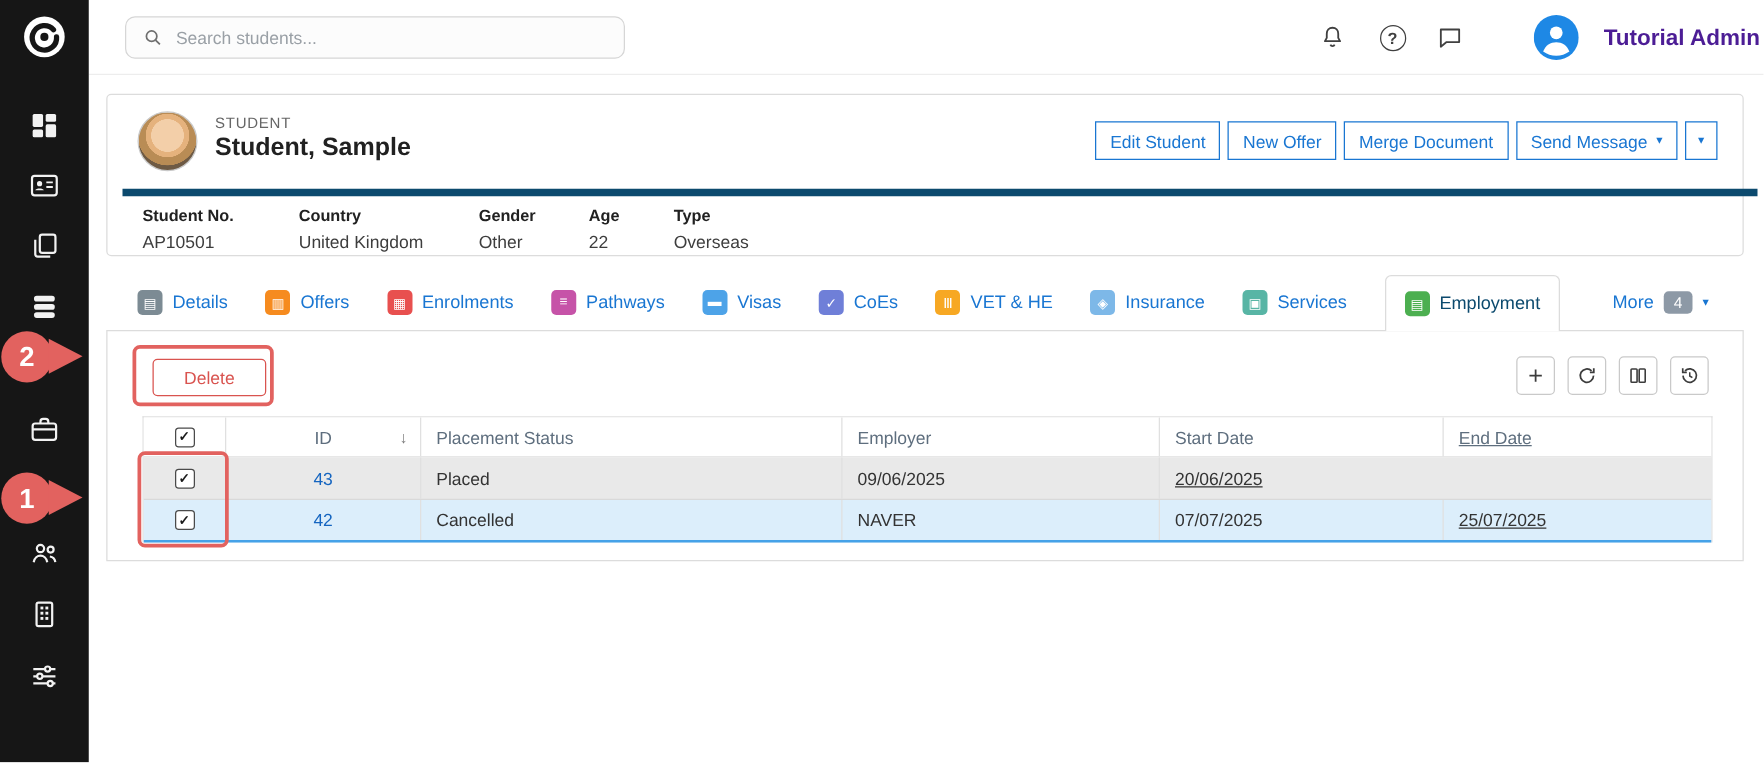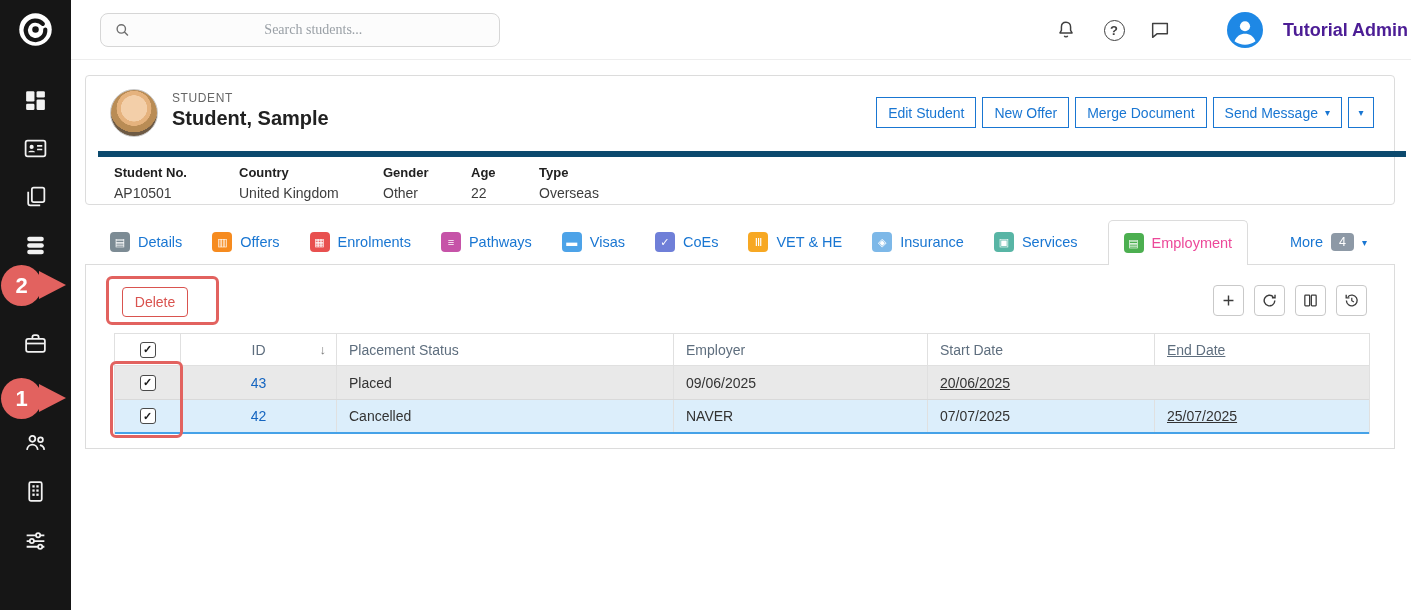--- a/index.html
+++ b/index.html
@@ -7,21 +7,21 @@
   .root { position:relative; width:1411px; height:610px; background:#fff; overflow:hidden; }
 
   
   .sidebar { position:absolute; left:0; top:0; width:71px; height:610px; background:var(--sidebar-bg,#161616); z-index:5; }
   .logo { position:absolute; left:16px; top:10px; width:39px; height:39px; cursor:pointer; }
   .side-icon { position:absolute; left:23px; width:25px; height:25px; cursor:pointer; }
 
   
   .topbar { position:absolute; left:71px; top:0; width:1340px; height:60px; background:#fff; border-bottom:1px solid #ededed; }
   .search { position:absolute; left:29px; top:13px; width:400px; height:34px; border:1px solid #d6d6d6; border-radius:8px; background:#fcfcfc; display:flex; align-items:center; padding:0 13px; gap:10px; }
-  .search input { border:none; outline:none; background:transparent; font-size:14px; color:#be185d; width:100%; font-family:Liberation Serif, serif;text-align:center; }
+  .search input { border:none; outline:none; background:transparent; font-size:14px; color:#be185d; width:100%; font-family:Liberation Sans, sans-serif; }
   .search input::placeholder { color:#9aa0a6; }
   .top-icon { position:absolute; top:18px; width:24px; height:24px; display:flex; align-items:center; justify-content:center; cursor:pointer; }
   .help-circle { width:21px; height:21px; border:1.7px solid #404040; border-radius:50%; display:flex; align-items:center; justify-content:center; font-size:13px; font-weight:bold; color:#404040; }
   .avatar-user { position:absolute; left:1156px; top:12px; width:36px; height:36px; cursor:pointer; }
   .user-name { position:absolute; left:1212px; top:0; height:60px; display:flex; align-items:center; font-size:18px; font-weight:bold; color:#4c1d95; cursor:pointer; }
 
   
   .student-card { position:absolute; left:85px; top:75px; width:1310px; height:130px; border:1px solid #dcdcdc; border-radius:4px; background:#fff; }
   .photo { position:absolute; left:24px; top:13px; width:48px; height:48px; border-radius:50%;
            background: radial-gradient(circle at 50% 40%, #f3cfa9 0 36%, #e5b27d 37% 48%, #b98c55 49% 66%, #6e5a44 67% 100%);
@@ -36,29 +36,29 @@
   .info-field { position:absolute; top:8px; }
   .info-label { font-size:13px; font-weight:bold; color:#212121; }
   .info-value { font-size:14px; color:#3d3d3d; margin-top:5px; }
 
   
   .tabs { position:absolute; left:85px; top:220px; width:1310px; height:45px; display:flex; align-items:flex-start; padding-left:25px; z-index:3; }
   .tab { height:44px; display:flex; align-items:center; gap:8px; margin-right:30px; cursor:pointer; white-space:nowrap; }
   .tab-icon { width:20px; height:20px; border-radius:4px; color:#fff; font-size:11px; display:flex; align-items:center; justify-content:center; flex:0 0 20px; }
   .tab-label { color:var(--accent,#1976d2); font-size:14.5px; }
   .tab.active { height:45px; background:#fff; border:1px solid #dcdcdc; border-bottom:none; border-radius:5px 5px 0 0; padding:0 15px; margin-right:24px; }
-  .tab.active .tab-label { color:#ec4899; }
+  .tab.active .tab-label { color:#0c4a6e; }
   .more-tab { margin-left:auto; margin-right:28px; height:44px; display:flex; align-items:center; gap:8px; cursor:pointer; }
   .more-label { color:var(--accent,#1976d2); font-size:14.5px; }
   .badge { background:var(--badge-gray,#8d99a6); color:#fff; border-radius:4px; font-size:12.5px; padding:2px 8px; }
   .more-caret { color:var(--accent,#1976d2); font-size:10px; }
 
   
   .panel { position:absolute; left:85px; top:264px; width:1310px; height:185px; border:1px solid #dcdcdc; background:#fff; z-index:2; }
-  .delete-btn { position:absolute; left:36px; top:22px; width:66px; height:30px; border:1px solid var(--delete-red,#d9534f); color:var(--delete-red,#d9534f); background:#fff; border-radius:4px; font-size:14px; cursor:pointer; font-family:"Liberation Sans",sans-serif; }
+  .delete-btn { position:absolute; left:36px; top:22px; width:91px; height:30px; border:1px solid var(--delete-red,#d9534f); color:var(--delete-red,#d9534f); background:#fff; border-radius:4px; font-size:14px; cursor:pointer; font-family:"Liberation Sans",sans-serif; }
   .panel-toolbar { position:absolute; right:27px; top:20px; display:flex; gap:10px; }
   .tool-btn { width:31px; height:31px; border:1px solid #c9c9c9; border-radius:4px; background:#fff; display:flex; align-items:center; justify-content:center; cursor:pointer; }
 
   
   .emp-table { position:absolute; left:28px; top:68px; width:1256px; border:1px solid #e0e0e0; border-bottom:none; }
   .t-row { display:grid; grid-template-columns:66px 156px 337px 254px 227px 214px; align-items:stretch; }
   .t-row.header { height:32px; color:#5e6e7e; font-size:14px; background:#fff; border-bottom:1px solid #e0e0e0; }
   .t-row.row-gray { height:34px; background:var(--row-selected-gray,#e9e9e9); border-bottom:1px solid #d9d9d9; font-size:14px; color:#333; cursor:pointer; }
   .t-row.row-blue { height:34px; background:var(--row-selected-blue,#dceefb); border-bottom:2px solid var(--row-blue-border,#46a2e8); font-size:14px; color:#333; cursor:pointer; }
   .cell { display:flex; align-items:center; padding-left:12px; border-right:1px solid #e0e0e0; overflow:hidden; }

